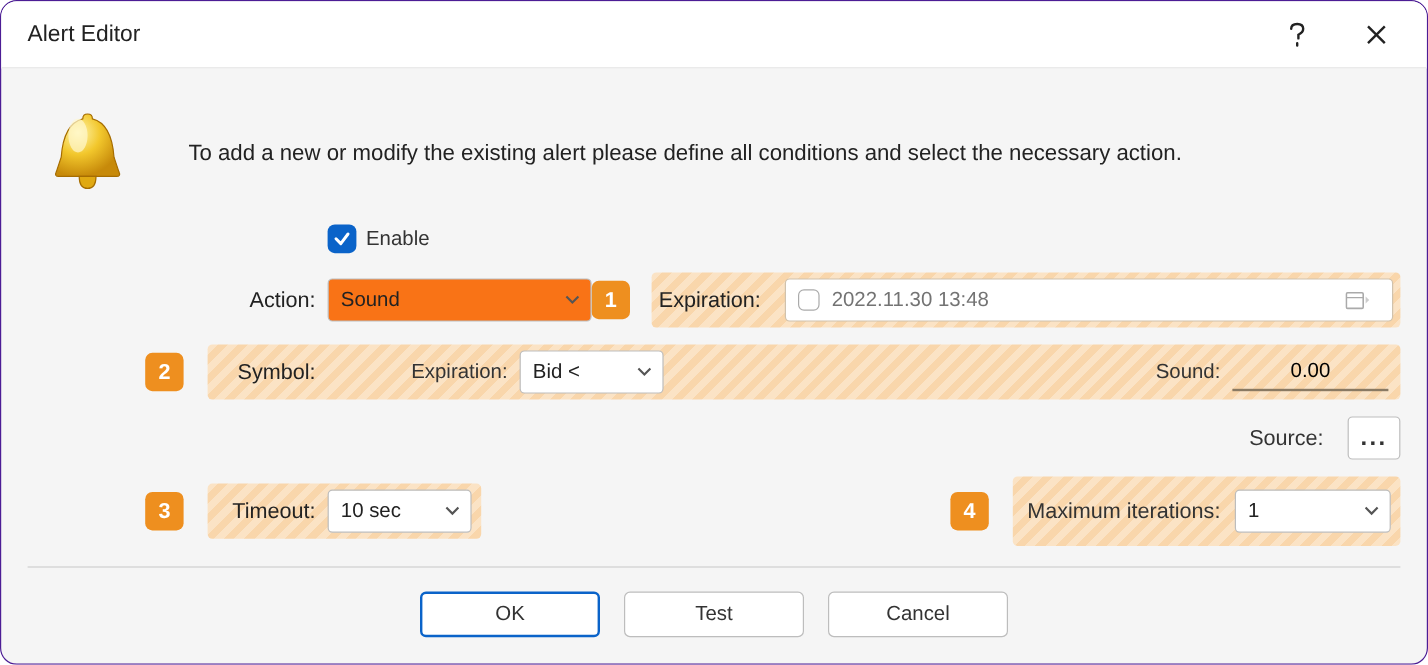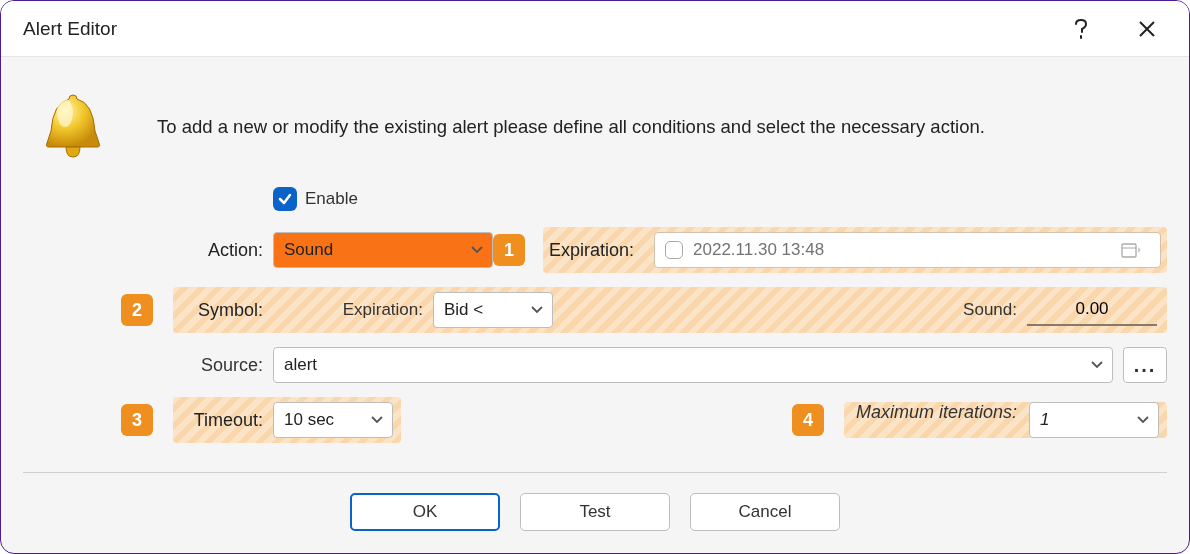--- a/index.html
+++ b/index.html
@@ -182,24 +182,23 @@
     border-radius:4px; height:46px;
     display:flex; align-items:center;
     padding: 0 8px 0 0;
     margin-left: 10px;
   }
   .to-left-hatch .label { width:100px;}
   .to-select { width:120px; background:#fff;}
   .to-gap { flex:1; }
   .to-right-hatch {
     background: repeating-linear-gradient(135deg, #fbe3c5 0 6px, #f9d6ab 6px 12px);
-    border-radius:4px; height:36px;
-    display:flex; align-items:flex-start;
+    border-radius:4px; height:58px;
+    display:flex; align-items:center;
     padding: 0 8px 0 12px;
-    font-style: italic;
   }
   .mi-label { padding-right: 12px; font-size:18px;}
   .mi-select { width: 130px; background:#fff;}
 
   .footer {
     border-top: 1px solid #cfcfcf;
     padding: 20px 0 22px 0;
     display:flex; justify-content:center; gap:20px;
   }
   .btn {
@@ -305,28 +304,20 @@
                 </svg>
               </span>
           </div>
           <div class="val-label">Sound:</div>
           <input class="val-input" value="0.00" style="">
         </div>
       </div>
 
       <div class="src-row">
         <div class="src-label">Source:</div>
-        <div class="select src-select">
-          <span>alert</span>
-          <span class="chevron">
-              <svg width="14" height="10">
-                <path d="M2 2 L7 7 L12 2" stroke="#555" stroke-width="1.8" fill="none"></path>
-              </svg>
-            </span>
-        </div>
         <div class="more-btn">
           <span>...</span>
         </div>
       </div>
 
       <div class="to-row">
         <span class="badge" style="margin-left:98px;">3</span>
         <div class="to-left-hatch">
           <div class="label">Timeout:</div>
           <div class="select to-select">

